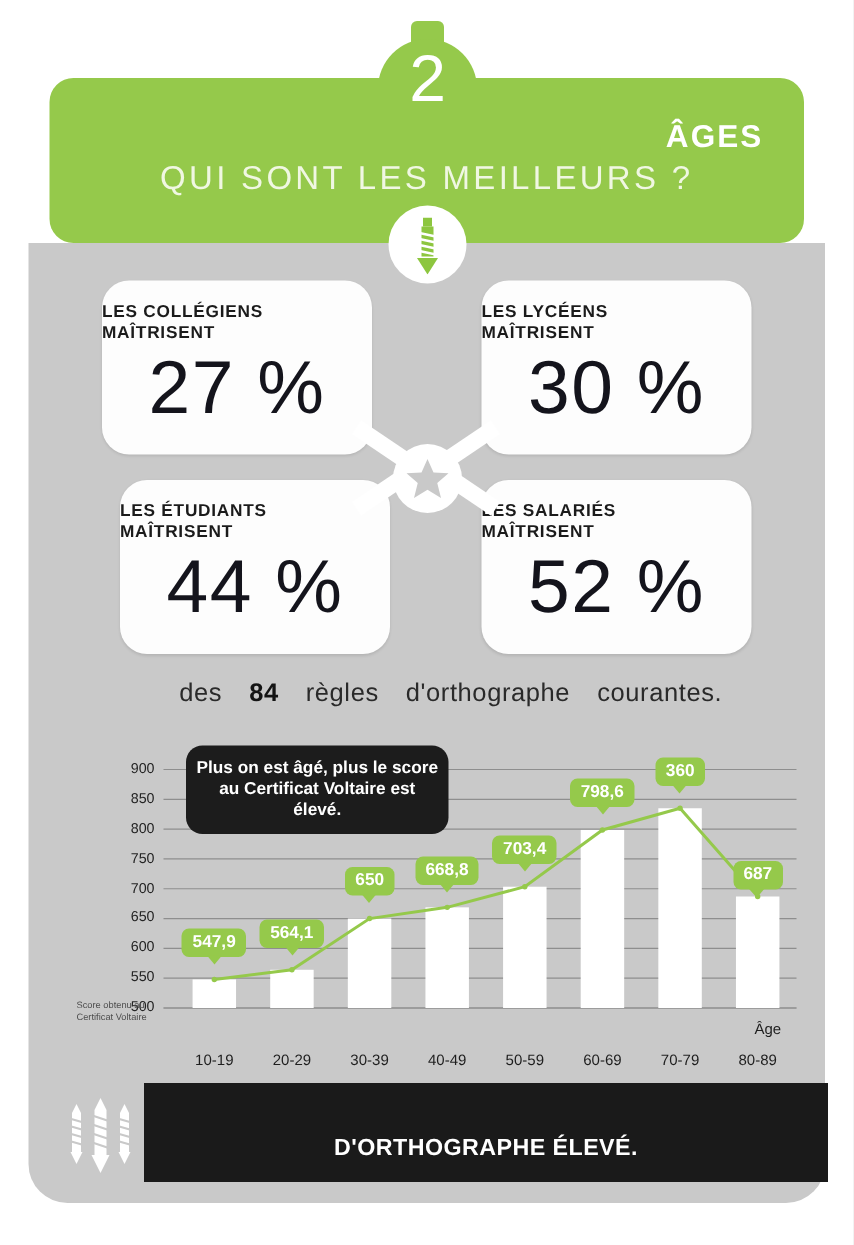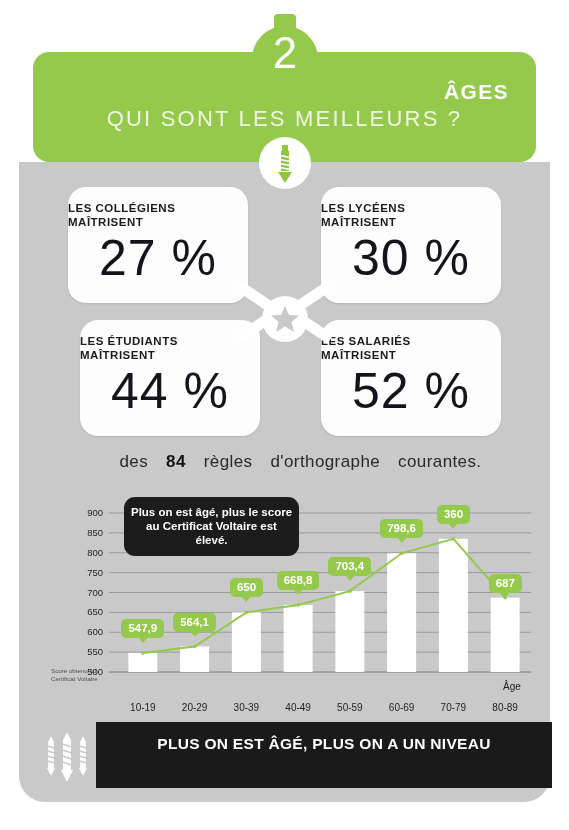--- a/index.html
+++ b/index.html
@@ -293,15 +293,16 @@
     <g stroke="#c9c9c9" stroke-width="1.4" fill="none">
       <path d="M7.5 16 L14.5 18 M7.5 21 L14.5 23 M7.5 26 L14.5 28 M7.5 31 L14.5 33"></path>
       <path d="M22.5 14 L31.5 17 M22.5 20 L31.5 23 M22.5 26 L31.5 29 M22.5 32 L31.5 35"></path>
       <path d="M39.5 16 L46.5 18 M39.5 21 L46.5 23 M39.5 26 L46.5 28 M39.5 31 L46.5 33"></path>
     </g>
   </svg>
 </div>
 
 <div id="bottom-banner">
   <div class="bottom-text">
-    <span>PLUS ON EST ÂGÉ, PLUS ON A UN NIVEAU</span><br>
+    <br>
+    <span>D'ORTHOGRAPHE ÉLEVÉ.</span>
   </div>
 </div>
 
 </body></html>

